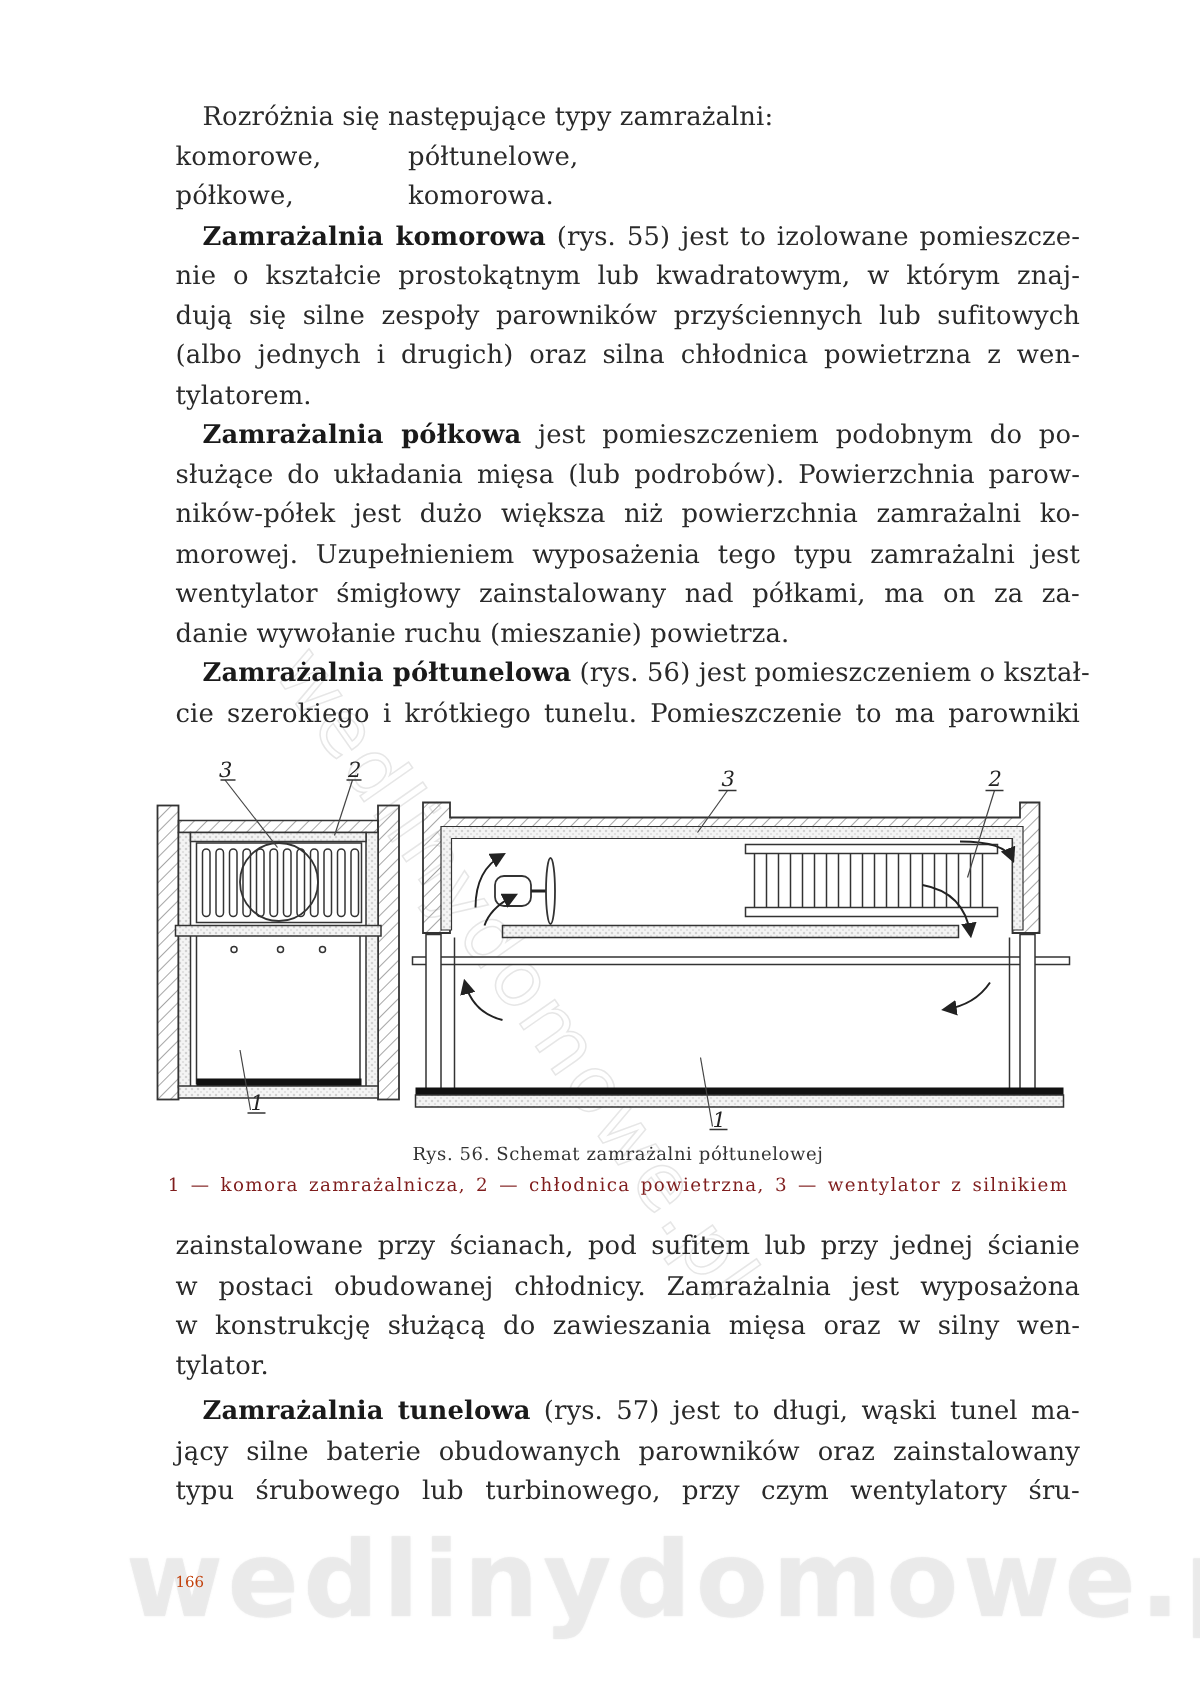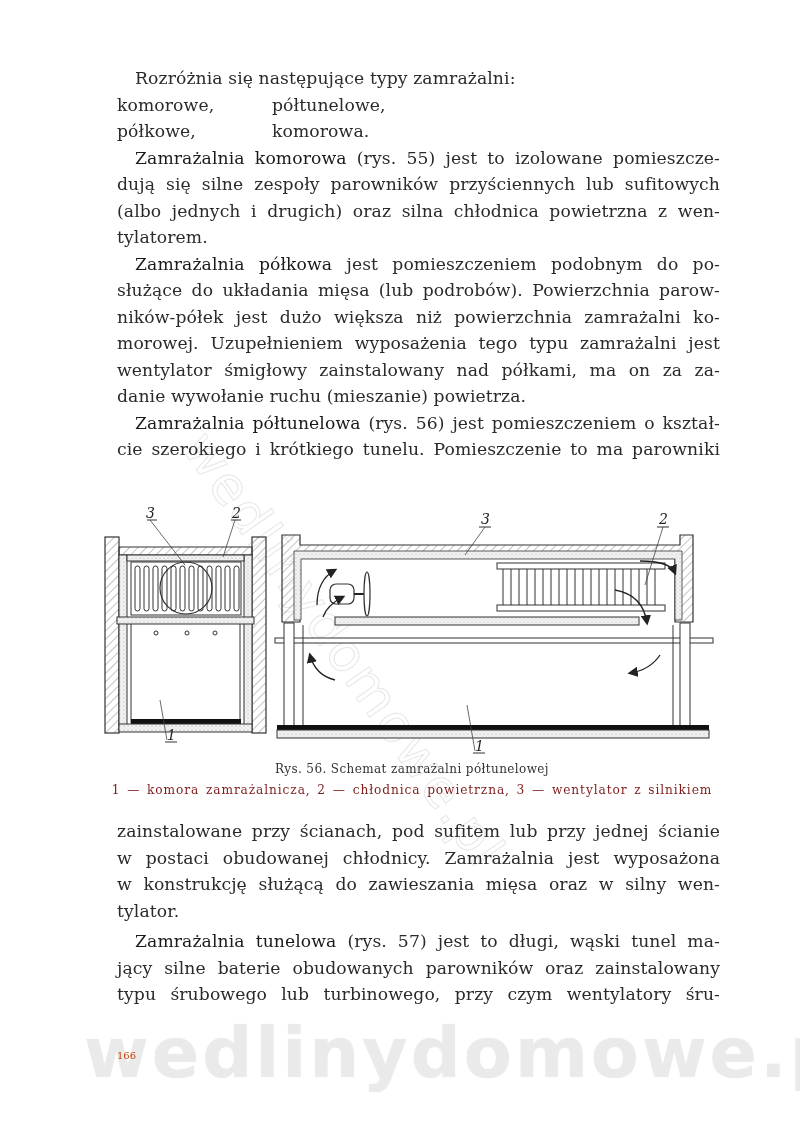--- a/index.html
+++ b/index.html
@@ -6,21 +6,21 @@
   body {
     width: 800px; height: 1123px; background: #ffffff; position: relative; overflow: hidden;
     font-family: "DejaVu Serif", "Liberation Serif", serif; color: #2a2a2a;
   }
   .page { position: absolute; left: 0; top: 0; width: 800px; height: 1123px; }
   .text-block {
     position: absolute; left: 117px; width: 603px;
     font-size: 17.2px; line-height: 26.5px; text-align: justify;
     letter-spacing: 0.1px;
   }
-  .text-block b { font-weight: normal; color: #1a1a1a; }
+  .text-block b { font-weight: bold; color: #1a1a1a; }
   .line { display: block; white-space: nowrap; text-align-last: justify; text-align: justify; }
   .line.last { text-align-last: left; }
   .col2 { display: inline-block; width: 155px; }
   #top-block { top: 65px; }
   #bottom-block { top: 818px; }
   .figure { position: absolute; left: 95px; top: 505px; width: 625px; height: 255px; }
   .caption { position: absolute; left: 92px; width: 640px; text-align: center; }
   .caption-title { top: 762px; font-size: 12px; letter-spacing: 0.4px; color: #333; }
   .caption-legend { top: 783px; font-size: 12.2px; letter-spacing: 0.9px; color: #7f1d1d; word-spacing: 2px; }
   .page-number { position: absolute; left: 117px; top: 1050px; font-size: 10px; color: #c2410c; }
@@ -48,20 +48,21 @@
   <div class="text-block" id="top-block">
     <span class="line last" style="padding-left:18px">Rozróżnia się następujące typy zamrażalni:</span>
     <span class="line last">
       <span class="col2">komorowe,</span><span>półtunelowe,</span>
     </span>
     <span class="line last">
       <span class="col2">półkowe,</span><span>komorowa.</span>
     </span>
 
     <span class="line" style="padding-left:18px"><b>Zamrażalnia komorowa</b><span> (rys. 55) jest to izolowane pomieszcze-</span></span>
+    <span class="line">nie o kształcie prostokątnym lub kwadratowym, w którym znaj-</span>
     <span class="line">dują się silne zespoły parowników przyściennych lub sufitowych</span>
     <span class="line">(albo jednych i drugich) oraz silna chłodnica powietrzna z wen-</span>
     <span class="line last">tylatorem.</span>
 
     <span class="line" style="padding-left:18px"><b>Zamrażalnia półkowa</b><span> jest pomieszczeniem podobnym do po-</span></span>
     <span class="line">służące do układania mięsa (lub podrobów). Powierzchnia parow-</span>
     <span class="line">ników-półek jest dużo większa niż powierzchnia zamrażalni ko-</span>
     <span class="line">morowej. Uzupełnieniem wyposażenia tego typu zamrażalni jest</span>
     <span class="line">wentylator śmigłowy zainstalowany nad półkami, ma on za za-</span>
     <span class="line last">danie wywołanie ruchu (mieszanie) powietrza.</span>

